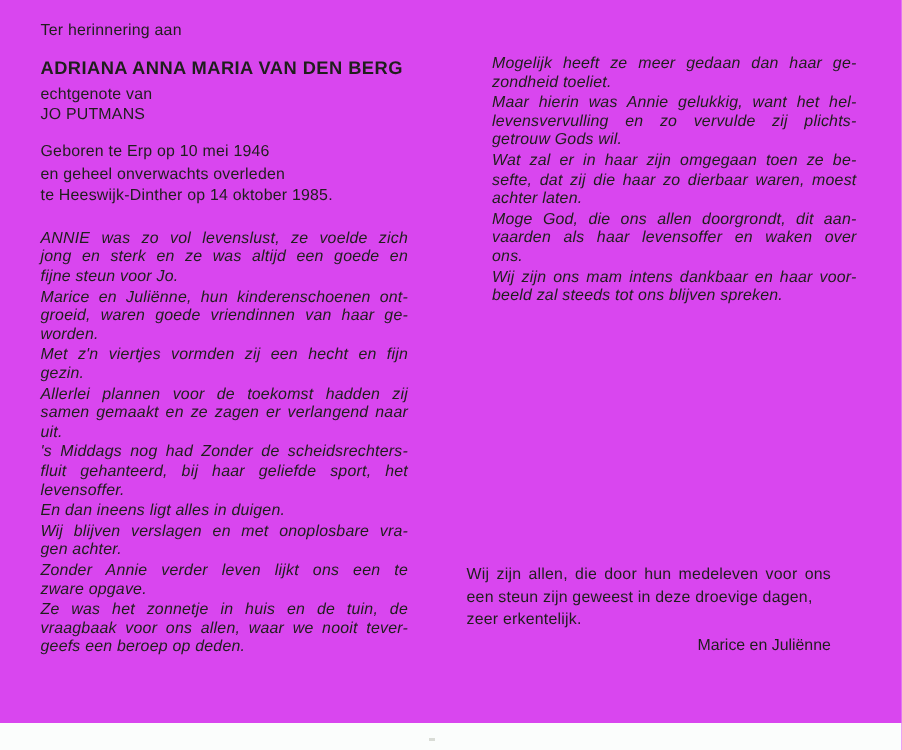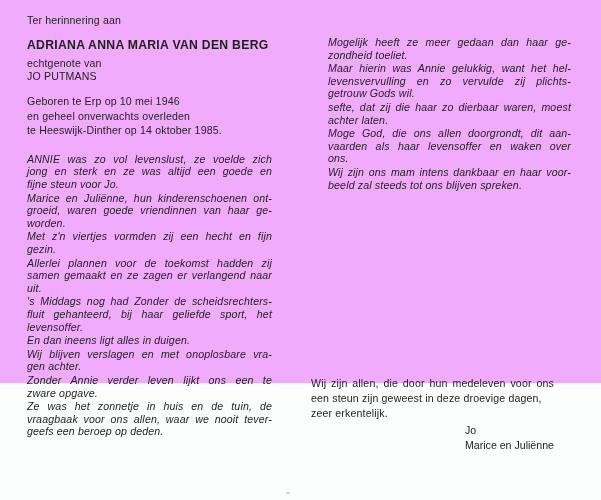--- a/index.html
+++ b/index.html
@@ -4,22 +4,22 @@
 <style>
   html, body { margin: 0; padding: 0; }
   body {
     width: 601px; height: 500px; overflow: hidden;
     background: #fbfdfc;
     font-family: "Liberation Sans", "DejaVu Sans", sans-serif;
     color: #1f1f1c;
     position: relative;
   }
   .card {
-    position: absolute; left: 0; top: 0; width: 601px; height: 383px;
-    background: #f0abfc;
+    position: absolute; left: 0; top: 0; width: 601px; height: 482px;
+    background: #d946ef;
   }
   .col { position: absolute; font-size: 10.6px; line-height: 12.6px; letter-spacing: 0.15px; }
   .left  { left: 27px; top: 14px; width: 245px; }
   .right { left: 328px; top: 35px; width: 243px; }
   .line  { display: block; white-space: nowrap; }
   .just  { display: block; text-align: justify; text-align-last: justify; white-space: nowrap; }
   .p { display: block; margin-top: 1px; font-style: italic; }
   .name { font-weight: bold; font-size: 12.2px; letter-spacing: 0.3px; margin-top: 12px; display: block; }
   .gap-m { height: 14px; }
   .thanks { position: absolute; left: 311px; top: 376px; width: 243px; font-size: 10.6px; line-height: 15px; letter-spacing: 0.15px; }
@@ -93,20 +93,21 @@
         <div class="p">
           <span class="just">Mogelijk heeft ze meer gedaan dan haar ge-</span>
           <span class="line">zondheid toeliet.</span>
         </div>
         <div class="p">
           <span class="just">Maar hierin was Annie gelukkig, want het hel-</span>
           <span class="just">levensvervulling en zo vervulde zij plichts-</span>
           <span class="line">getrouw Gods wil.</span>
         </div>
         <div class="p">
+          <span class="just">Wat zal er in haar zijn omgegaan toen ze be-</span>
           <span class="just">sefte, dat zij die haar zo dierbaar waren, moest</span>
           <span class="line">achter laten.</span>
         </div>
         <div class="p">
           <span class="just">Moge God, die ons allen doorgrondt, dit aan-</span>
           <span class="just">vaarden als haar levensoffer en waken over</span>
           <span class="line">ons.</span>
         </div>
         <div class="p">
           <span class="just">Wij zijn ons mam intens dankbaar en haar voor-</span>
@@ -115,17 +116,16 @@
       </div>
   </div>
 
   <div class="thanks">
     <span class="line" style="text-align:justify;text-align-last:justify;">Wij zijn allen, die door hun medeleven voor ons</span>
     <span class="line">een steun zijn geweest in deze droevige dagen,</span>
     <span class="line">zeer erkentelijk.</span>
   </div>
 
   <div class="sign">
-    <span class="line">Jo</span>
     <span class="line">Marice en Juliënne</span>
   </div>
 </div>
 <div class="speck"></div>
 
 </body></html>

